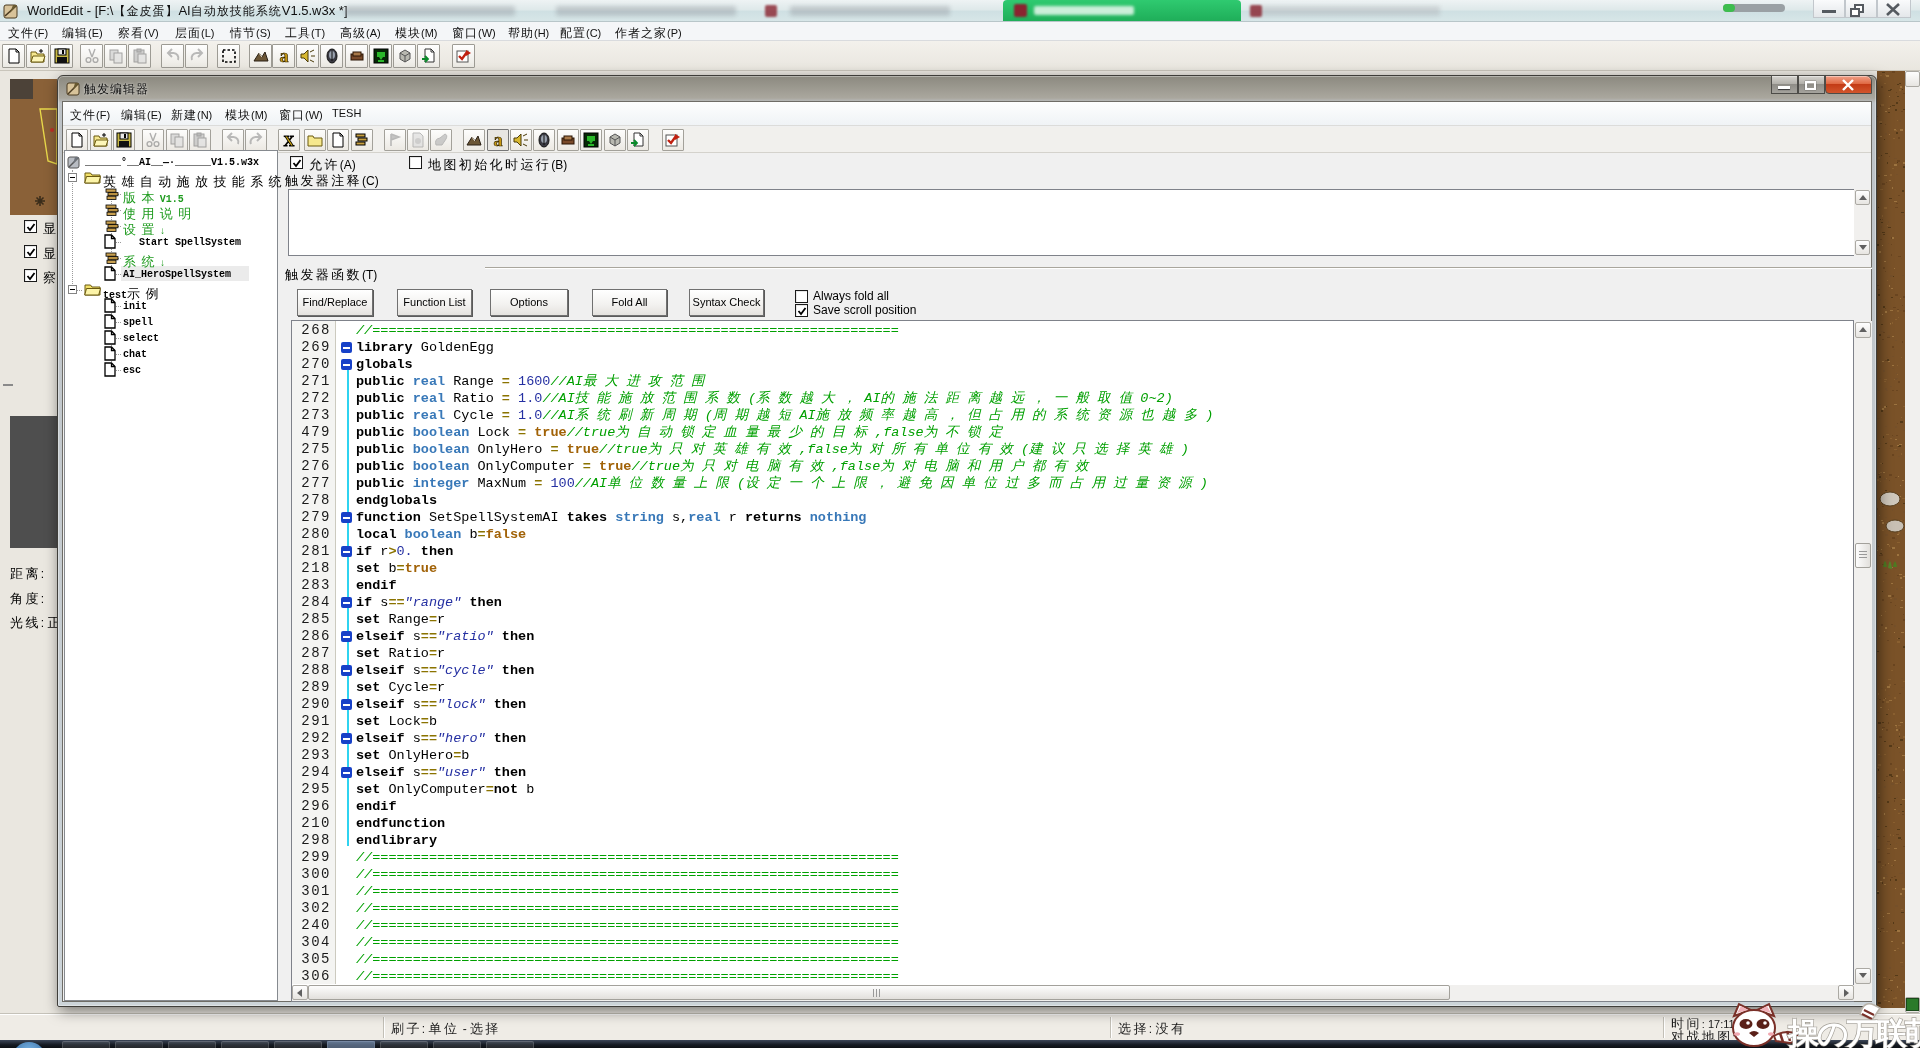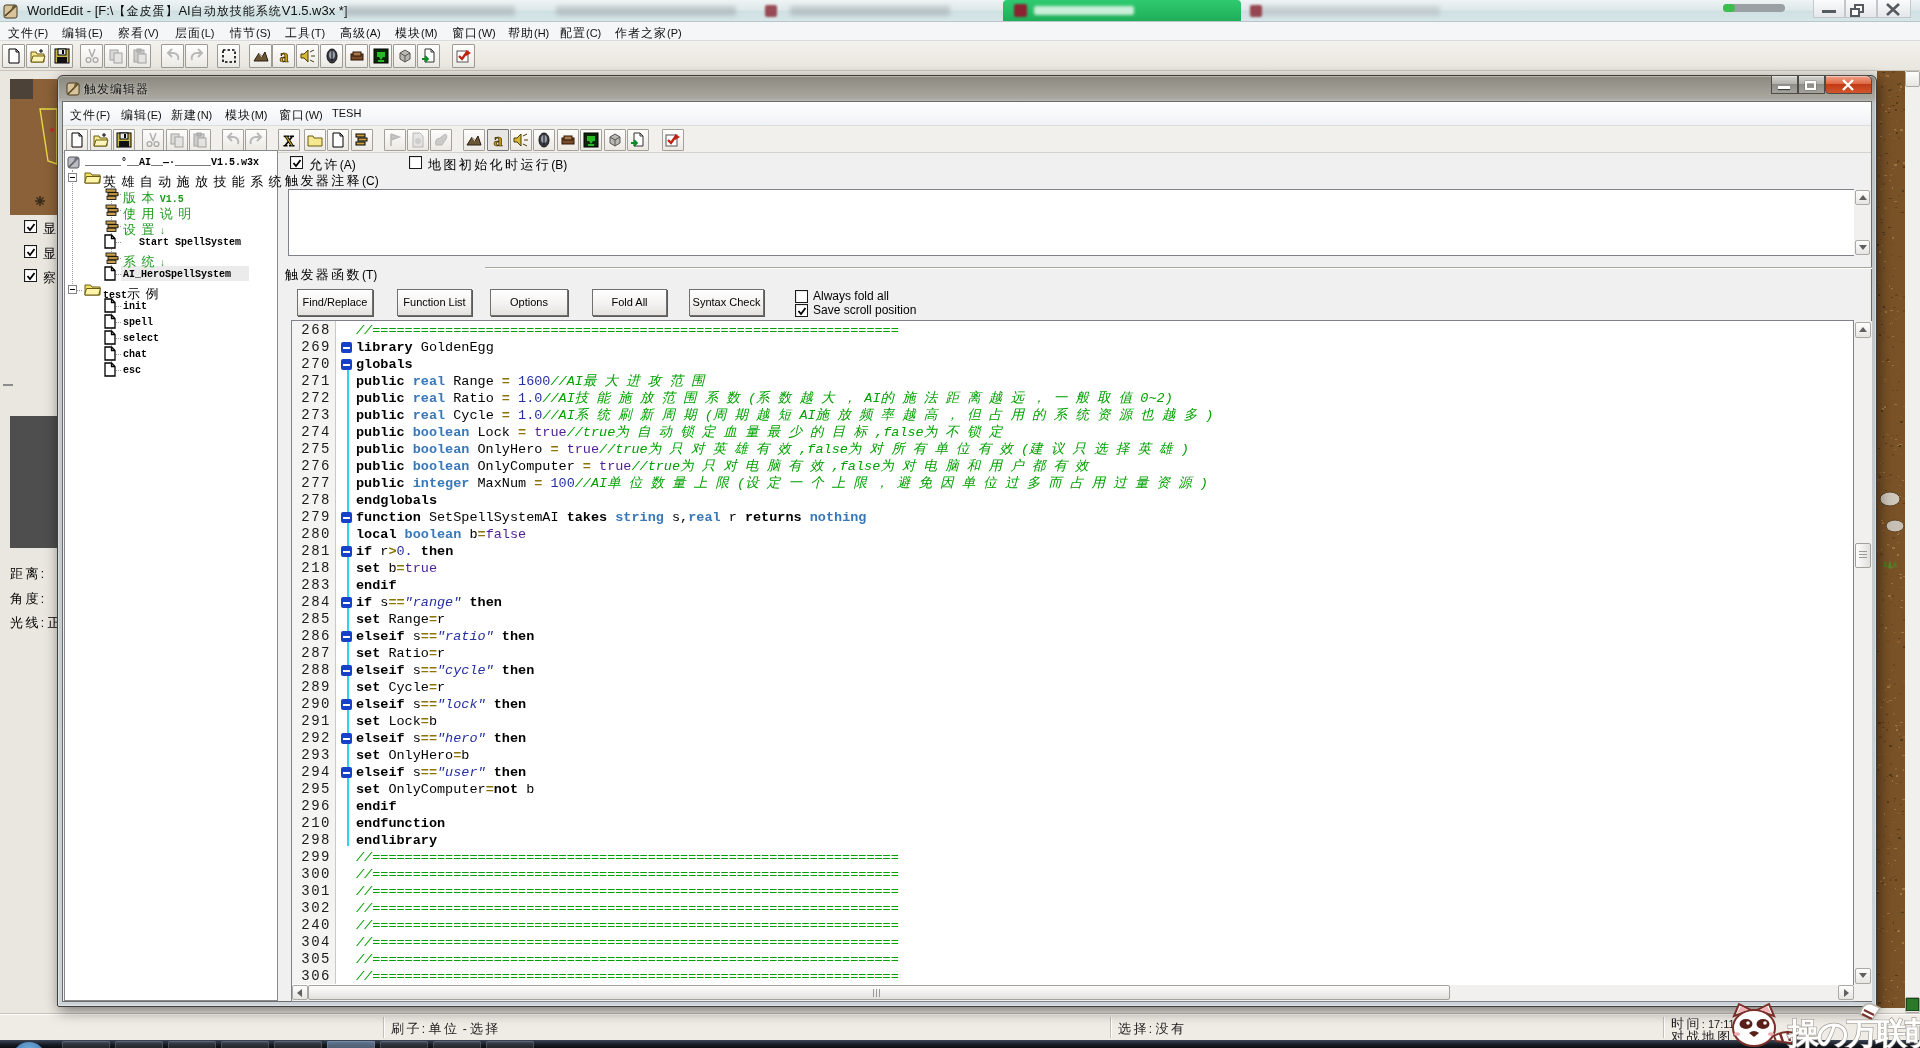--- a/index.html
+++ b/index.html
@@ -37,21 +37,21 @@
 .btn{position:absolute;height:27px;background:linear-gradient(#fff,#f2f1ef 60%,#e4e2de);border:1px solid #707070;box-shadow:1px 1px 0 #5a5a5a;font-size:11px;color:#000;text-align:center;white-space:nowrap}
 #ta{left:288px;top:189px;width:1566px;height:67px;background:#fff;border:1px solid #7f828a;border-right:0}
 
 #code{left:291px;top:320px;width:1563px;height:682px;background:#fff;border:1px solid #7f828a}
 #gut{left:292px;top:321px;width:44px;height:663px;background:#f4f4f2;border-right:1px solid #cccabf}
 .cl{position:absolute;left:356px;height:17px;font-family:"Liberation Mono",monospace;font-size:13.5px;line-height:17px;white-space:pre;color:#000}
 .ln{position:absolute;left:292px;width:39px;height:17px;font-family:"Liberation Mono",monospace;font-size:14px;letter-spacing:1.5px;line-height:17px;text-align:right;color:#1a1a1a}
 .k{font-weight:bold}
 .t{font-weight:bold;color:#3878b8}
 .n{color:#2530a2}
-.v{font-weight:normal;color:#4c1d95}
+.v{font-weight:bold;color:#a16207}
 .s{font-style:italic;color:#2530a2}
 .o{font-weight:bold;color:#8b7300}
 .c{font-style:italic;color:#00a000}
 .fm{position:absolute;left:341px;width:11px;height:11px;background:#1741c8;border-radius:2px}
 .fm:after{content:"";position:absolute;left:2px;top:5px;width:7px;height:1.6px;background:#fff}
 
 .sbtrack{position:absolute;background:#f1f0ee}
 .sbbtn{position:absolute;background:linear-gradient(#fefefe,#e7e5e1);border:1px solid #aba9a3;border-radius:2px}
 .sbthumb{position:absolute;background:linear-gradient(90deg,#fdfdfd,#e2e0dc);border:1px solid #a3a19b;border-radius:2px}
 .sbthumbh{position:absolute;background:linear-gradient(#fdfdfd,#e2e0dc);border:1px solid #a3a19b;border-radius:2px}
@@ -1031,21 +1031,21 @@
 <div class="fm" style="top:342px"></div>
 <div class="ln" style="top:356px">270</div>
 <div class="cl" style="top:356px"><span class="k">globals</span></div>
 <div class="fm" style="top:359px"></div>
 <div class="ln" style="top:373px">271</div>
 <div class="cl" style="top:373px"><span class="k">public</span><span class="t"> real</span> Range <span class="o">=</span> <span class="n">1600</span><span class="c">//AI<span class="zc">最大进攻范围</span></span></div>
 <div class="ln" style="top:390px">272</div>
 <div class="cl" style="top:390px"><span class="k">public</span><span class="t"> real</span> Ratio <span class="o">=</span> <span class="n">1.0</span><span class="c">//AI<span class="zc">技能施放范围系数</span>(<span class="zc">系数越大，</span>AI<span class="zc">的施法距离越远，一般取值</span>0~2)</span></div>
 <div class="ln" style="top:407px">273</div>
 <div class="cl" style="top:407px"><span class="k">public</span><span class="t"> real</span> Cycle <span class="o">=</span> <span class="n">1.0</span><span class="c">//AI<span class="zc">系统刷新周期</span>(<span class="zc">周期越短</span>AI<span class="zc">施放频率越高，但占用的系统资源也越多</span>)</span></div>
-<div class="ln" style="top:424px">274</div>
+<div class="ln" style="top:424px">479</div>
 <div class="cl" style="top:424px"><span class="k">public</span><span class="t"> boolean</span> Lock <span class="o">=</span> <span class="v">true</span><span class="c">//true<span class="zc">为自动锁定血量最少的目标</span>,false<span class="zc">为不锁定</span></span></div>
 <div class="ln" style="top:441px">275</div>
 <div class="cl" style="top:441px"><span class="k">public</span><span class="t"> boolean</span> OnlyHero <span class="o">=</span> <span class="v">true</span><span class="c">//true<span class="zc">为只对英雄有效</span>,false<span class="zc">为对所有单位有效</span>(<span class="zc">建议只选择英雄</span>)</span></div>
 <div class="ln" style="top:458px">276</div>
 <div class="cl" style="top:458px"><span class="k">public</span><span class="t"> boolean</span> OnlyComputer <span class="o">=</span> <span class="v">true</span><span class="c">//true<span class="zc">为只对电脑有效</span>,false<span class="zc">为对电脑和用户都有效</span></span></div>
 <div class="ln" style="top:475px">277</div>
 <div class="cl" style="top:475px"><span class="k">public</span><span class="t"> integer</span> MaxNum <span class="o">=</span> <span class="n">100</span><span class="c">//AI<span class="zc">单位数量上限</span>(<span class="zc">设定一个上限，避免因单位过多而占用过量资源</span>)</span></div>
 <div class="ln" style="top:492px">278</div>
 <div class="cl" style="top:492px"><span class="k">endglobals</span></div>
 <div class="ln" style="top:509px">279</div>

